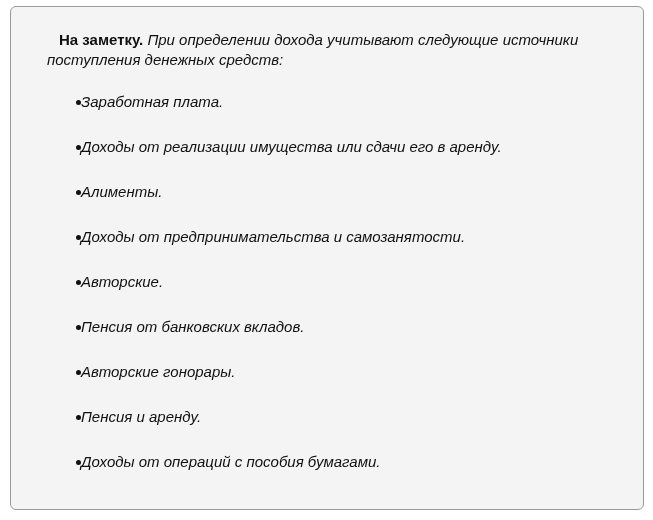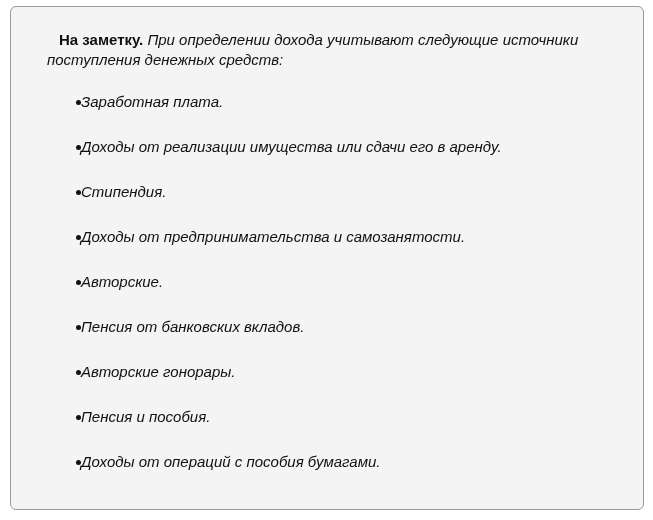--- a/index.html
+++ b/index.html
@@ -28,40 +28,40 @@
     <li style="top:85px">
         <span class="bullet"></span>
         <span class="txt">Заработная плата.</span>
       </li>
     <li style="top:130px">
         <span class="bullet"></span>
         <span class="txt">Доходы от реализации имущества или сдачи его в аренду.</span>
       </li>
     <li style="top:175px">
         <span class="bullet"></span>
-        <span class="txt">Стипендия.</span>
+        <span class="txt">Алименты.</span>
       </li>
     <li style="top:220px">
         <span class="bullet"></span>
         <span class="txt">Доходы от предпринимательства и самозанятости.</span>
       </li>
     <li style="top:265px">
         <span class="bullet"></span>
         <span class="txt">Авторские.</span>
       </li>
     <li style="top:310px">
         <span class="bullet"></span>
         <span class="txt">Пенсия от банковских вкладов.</span>
       </li>
     <li style="top:355px">
         <span class="bullet"></span>
         <span class="txt">Авторские гонорары.</span>
       </li>
     <li style="top:400px">
         <span class="bullet"></span>
-        <span class="txt">Пенсия и пособия.</span>
+        <span class="txt">Пенсия и аренду.</span>
       </li>
     <li style="top:445px">
         <span class="bullet"></span>
         <span class="txt">Доходы от операций с пособия бумагами.</span>
       </li>
   </ul>
 </div>
 
 </body></html>

